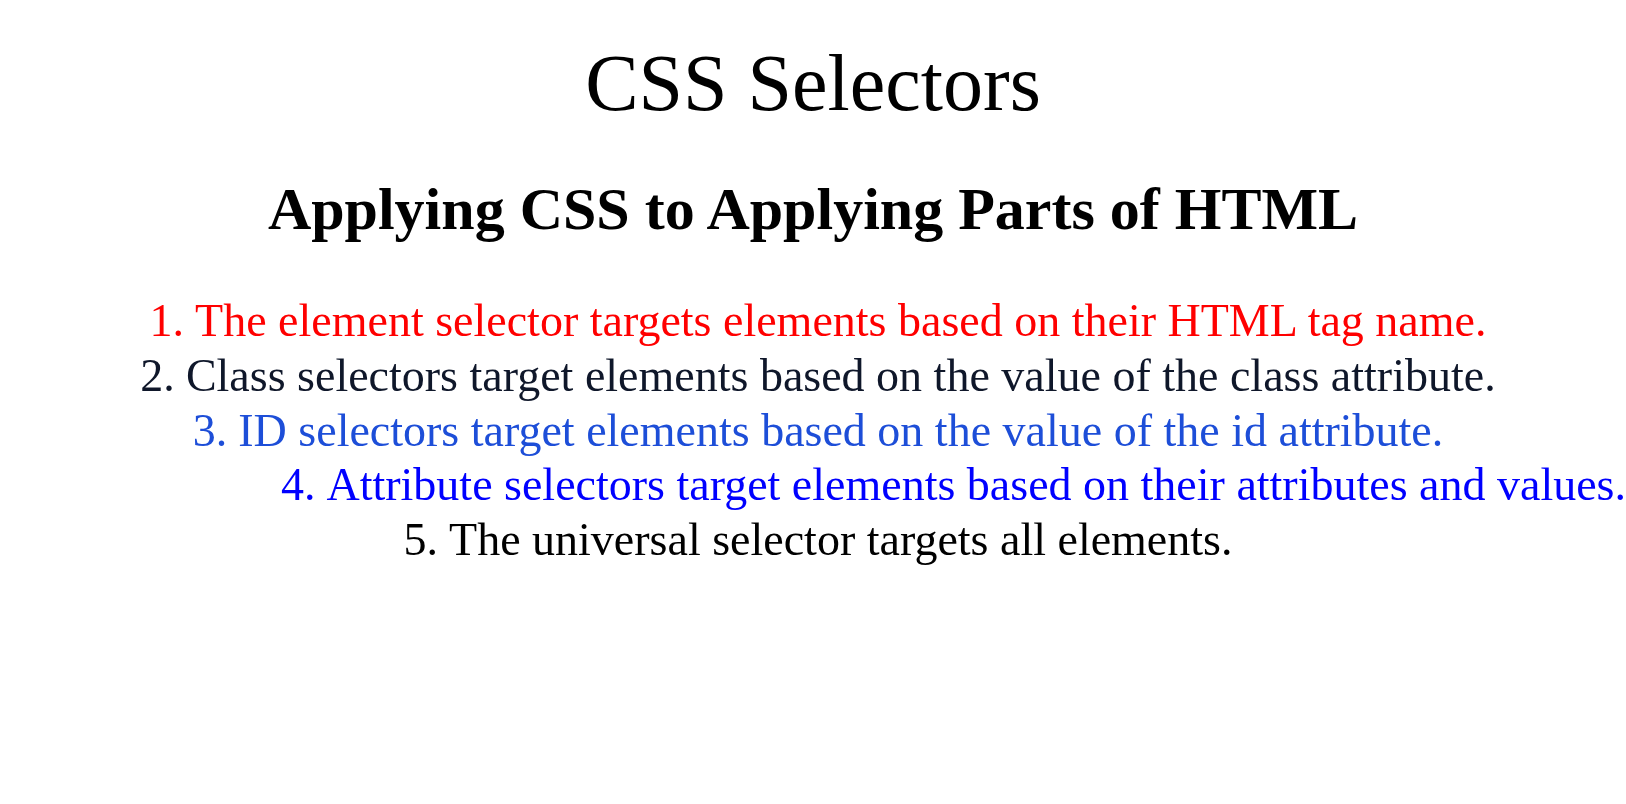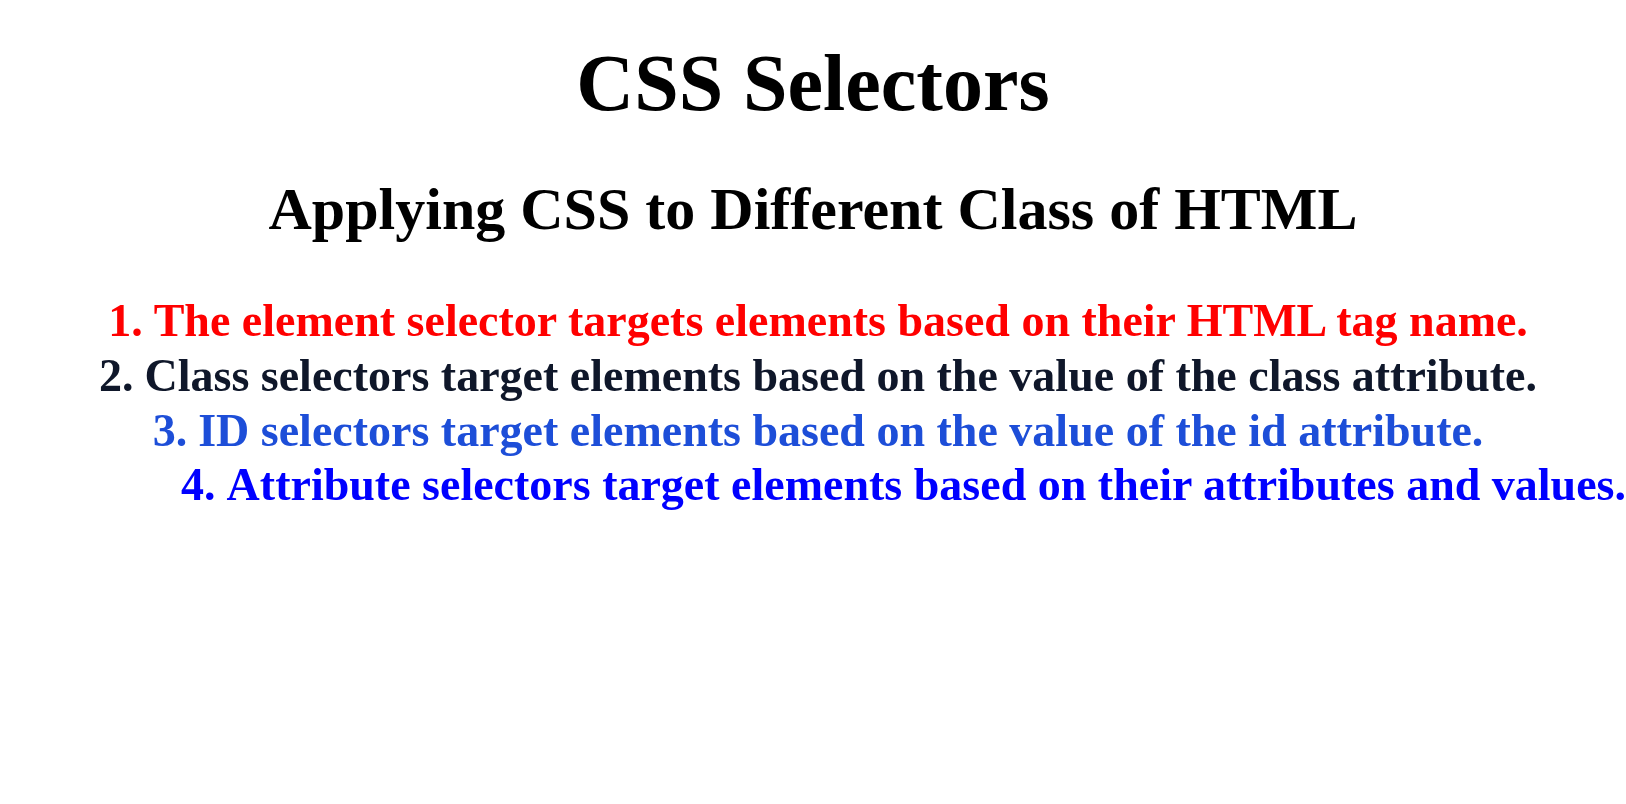--- a/index.html
+++ b/index.html
@@ -10,64 +10,67 @@
     width: 1626px;
     height: 804px;
     background: #ffffff;
     overflow: hidden;
     font-family: "Liberation Serif", "DejaVu Serif", serif;
     text-align: center;
     color: #000000;
   }
   .page-title {
     font-size: 80px;
-    font-weight: bold;
+    font-weight: normal;
     line-height: 1.15;
     margin: 37px 0 0 0;
     letter-spacing: 0;
   }
   .page-subtitle {
     font-size: 60px;
     font-weight: bold;
     line-height: 1.15;
     margin: 46px 0 0 0;
   }
   .selector-list {
     margin-top: 50px;
     font-size: 46px;
     line-height: 54.8px;
-    font-weight: bold;
+    font-weight: normal;
     padding-left: 10px;
   }
   .selector-line {
     white-space: nowrap;
   }
   .item-number {
     margin-right: 0.24em;
   }
 </style>
 </head>
 <body style="background: rgb(255, 255, 255);">
 
 <h1 class="page-title">CSS Selectors</h1>
 
-<h2 class="page-subtitle">Applying CSS to Different Class of HTML</h2>
+<h2 class="page-subtitle">Applying CSS to Applying Parts of HTML</h2>
 
 <div class="selector-list">
 
   <div class="selector-line" style="color: rgb(255, 0, 0);">
     <span class="item-number">1.</span><span>The element selector targets elements based on their HTML tag name.</span>
   </div>
 
   <div class="selector-line" style="color: #0f172a;">
     <span class="item-number">2.</span><span>Class selectors target elements based on the value of the class attribute.</span>
   </div>
 
   <div class="selector-line" style="color: #1d4ed8;">
     <span class="item-number">3.</span><span>ID selectors target elements based on the value of the id attribute.</span>
   </div>
 
   <div class="selector-line" style="color: rgb(0, 0, 255); text-align: right;">
     <span class="item-number">4.</span><span>Attribute selectors target elements based on their attributes and values.</span>
   </div>
 
+  <div class="selector-line" style="color: rgb(0, 0, 0);">
+    <span class="item-number">5.</span><span>The universal selector targets all elements.</span>
+  </div>
 
 </div>
 
 </body></html>

